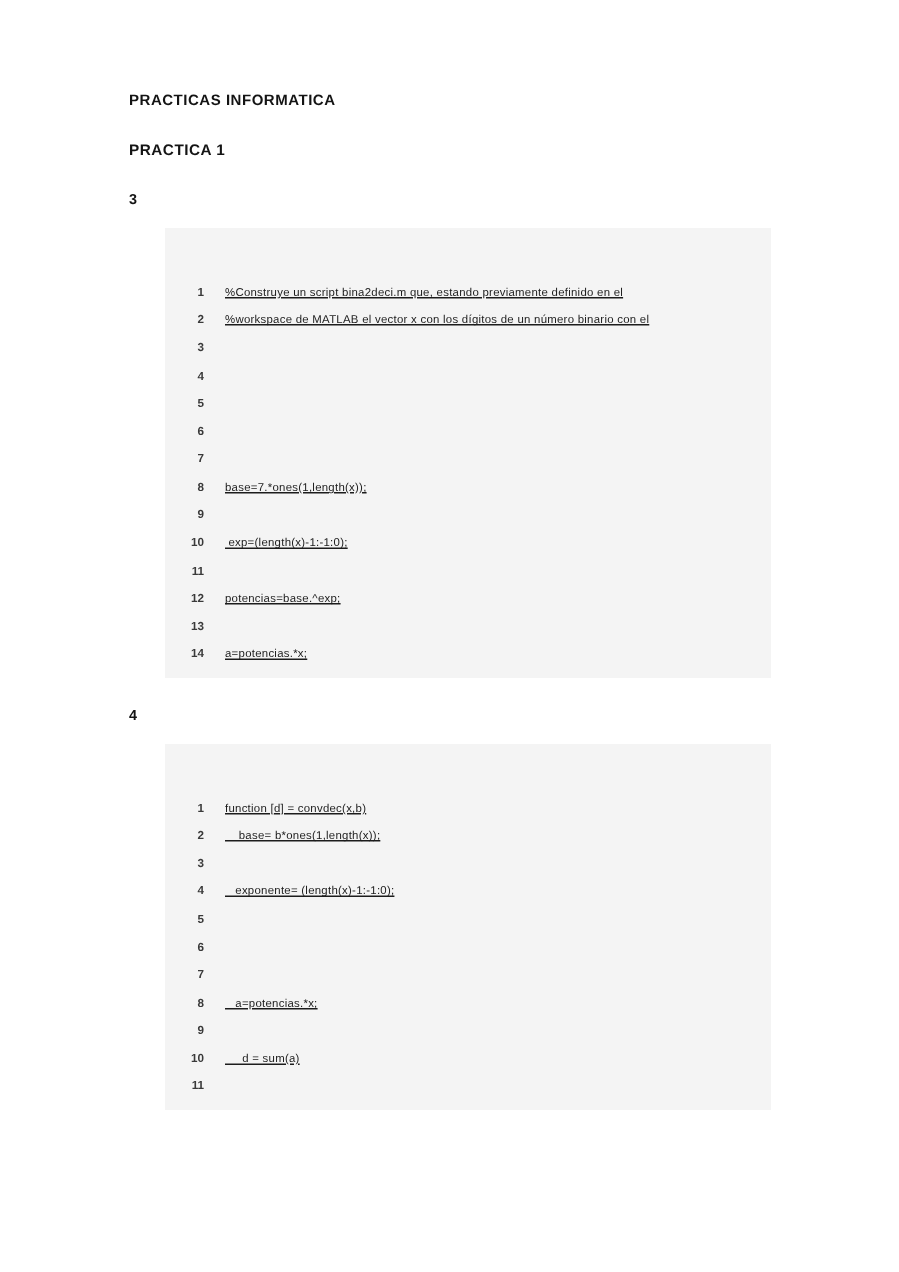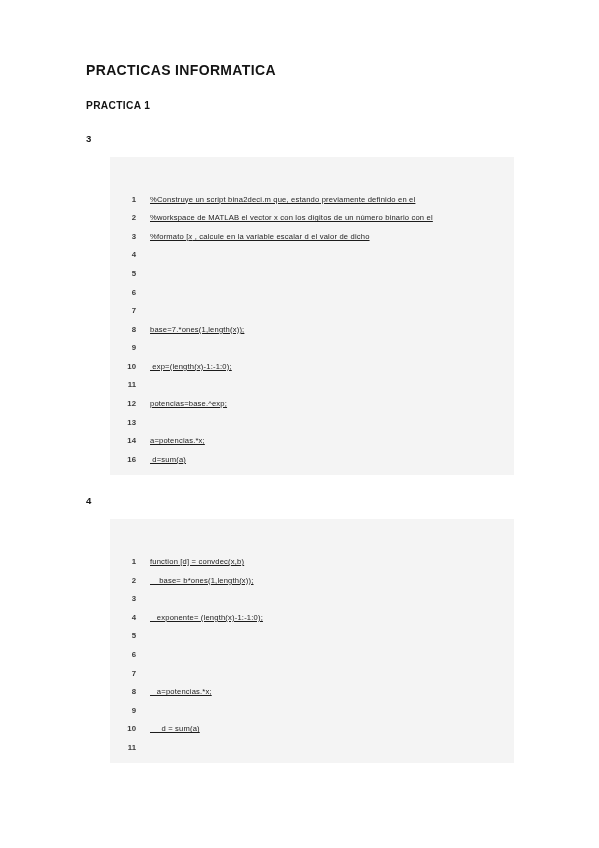--- a/index.html
+++ b/index.html
@@ -25,21 +25,21 @@
   }
 
   .content {
     position: absolute;
     left: 86px;
     top: 62px;
     width: 428px;
   }
 
   .doc-heading {
-    font-size: 14px;
+    font-size: 10px;
     font-weight: bold;
     letter-spacing: 0.35px;
     color: #141414;
     margin: 0 0 21px 0;
     line-height: 1.2;
   }
 
   .doc-subheading {
     font-size: 10.2px;
     font-weight: bold;
@@ -112,33 +112,32 @@
     <h1 class="doc-heading">PRACTICAS INFORMATICA</h1>
 
     <h2 class="doc-subheading">PRACTICA 1</h2>
 
     <div>
       <div class="section-number">3</div>
 
       <div class="code-block" id="code-block-0">
           <div class="code-line"><span class="ln">1</span><span class="code-text">%Construye un script bina2deci.m que, estando previamente definido en el</span></div>
           <div class="code-line"><span class="ln">2</span><span class="code-text">%workspace de MATLAB el vector x con los dígitos de un número binario con el</span></div>
-          <div class="code-line"><span class="ln">3</span><span class="code-text">%formato [<i>x</i> , calcule en la variable escalar d el valor de dicho</span></div>
+          <div class="code-line"><span class="ln">3</span></div>
           <div class="code-line"><span class="ln">4</span><span class="code-text"></span></div>
           <div class="code-line"><span class="ln">5</span><span class="code-text"></span></div>
           <div class="code-line"><span class="ln">6</span><span class="code-text"></span></div>
           <div class="code-line"><span class="ln">7</span><span class="code-text"></span></div>
           <div class="code-line"><span class="ln">8</span><span class="code-text">base=7.*ones(1,length(x));</span></div>
           <div class="code-line"><span class="ln">9</span><span class="code-text"></span></div>
           <div class="code-line"><span class="ln">10</span><span class="code-text"> exp=(length(x)-1:-1:0);</span></div>
           <div class="code-line"><span class="ln">11</span><span class="code-text"></span></div>
           <div class="code-line"><span class="ln">12</span><span class="code-text">potencias=base.^exp;</span></div>
           <div class="code-line"><span class="ln">13</span><span class="code-text"></span></div>
           <div class="code-line"><span class="ln">14</span><span class="code-text">a=potencias.*x;</span></div>
-          <div class="code-line"><span class="ln">16</span><span class="code-text"> d=sum(a)</span></div>
         </div>
     </div>
 
     <div class="gap-3"></div>
 
     <div>
       <div class="section-number">4</div>
 
       <div class="code-block" id="code-block-1">
           <div class="code-line"><span class="ln">1</span><span class="code-text">function [d] = convdec(x,b)</span></div>

